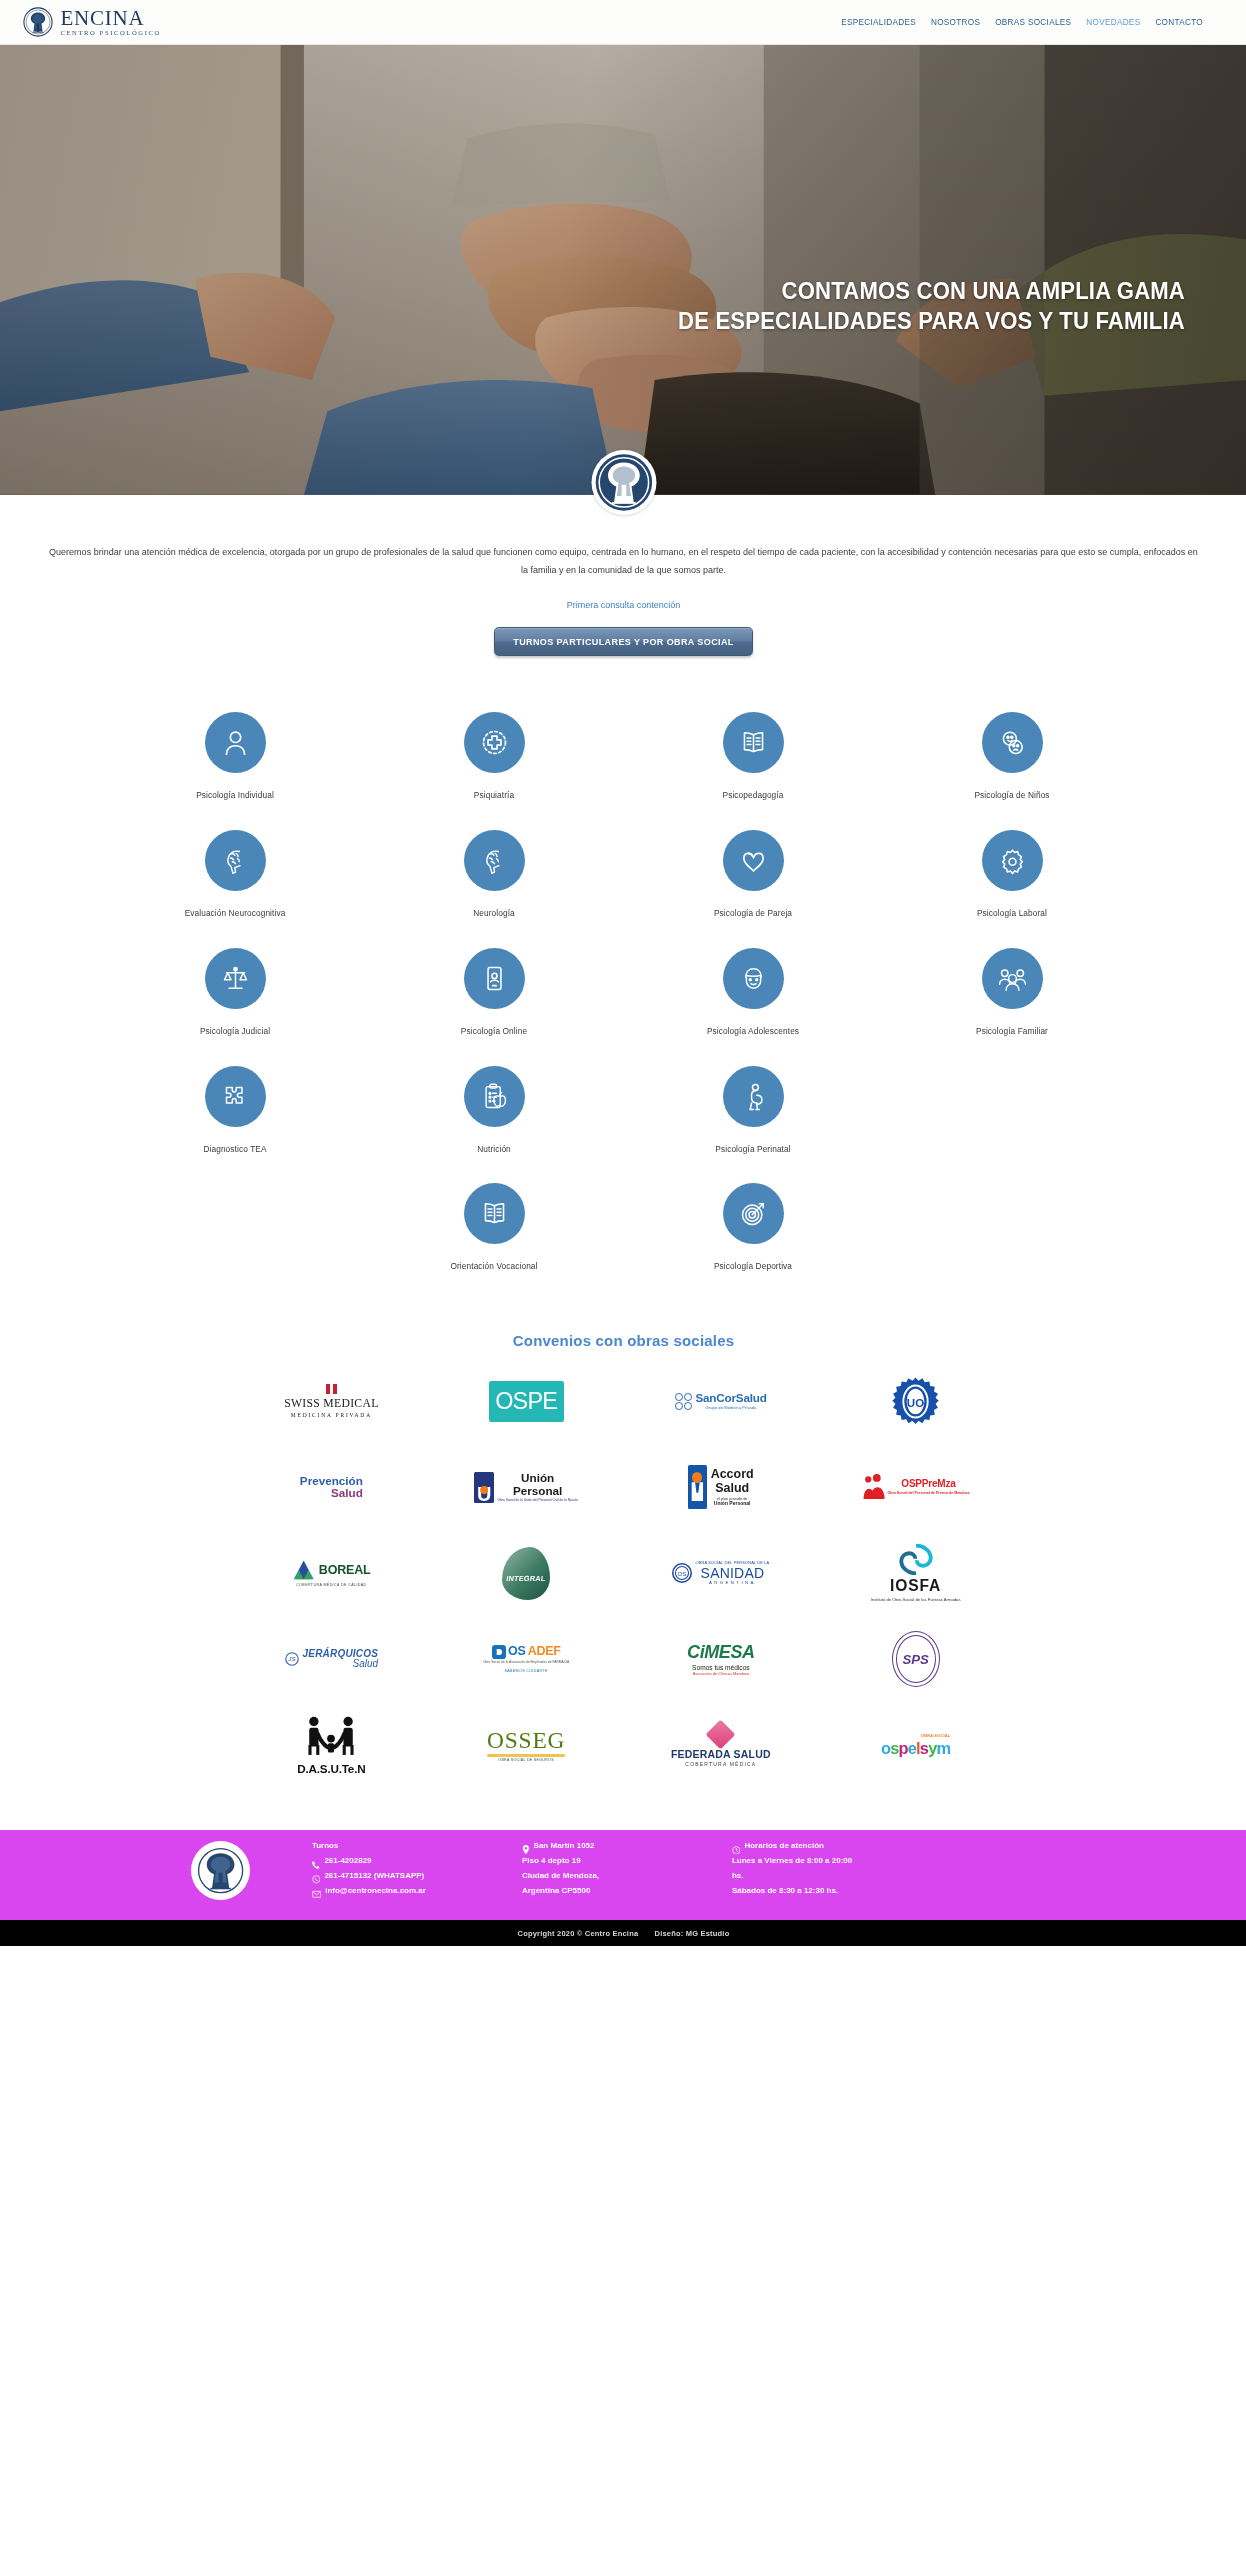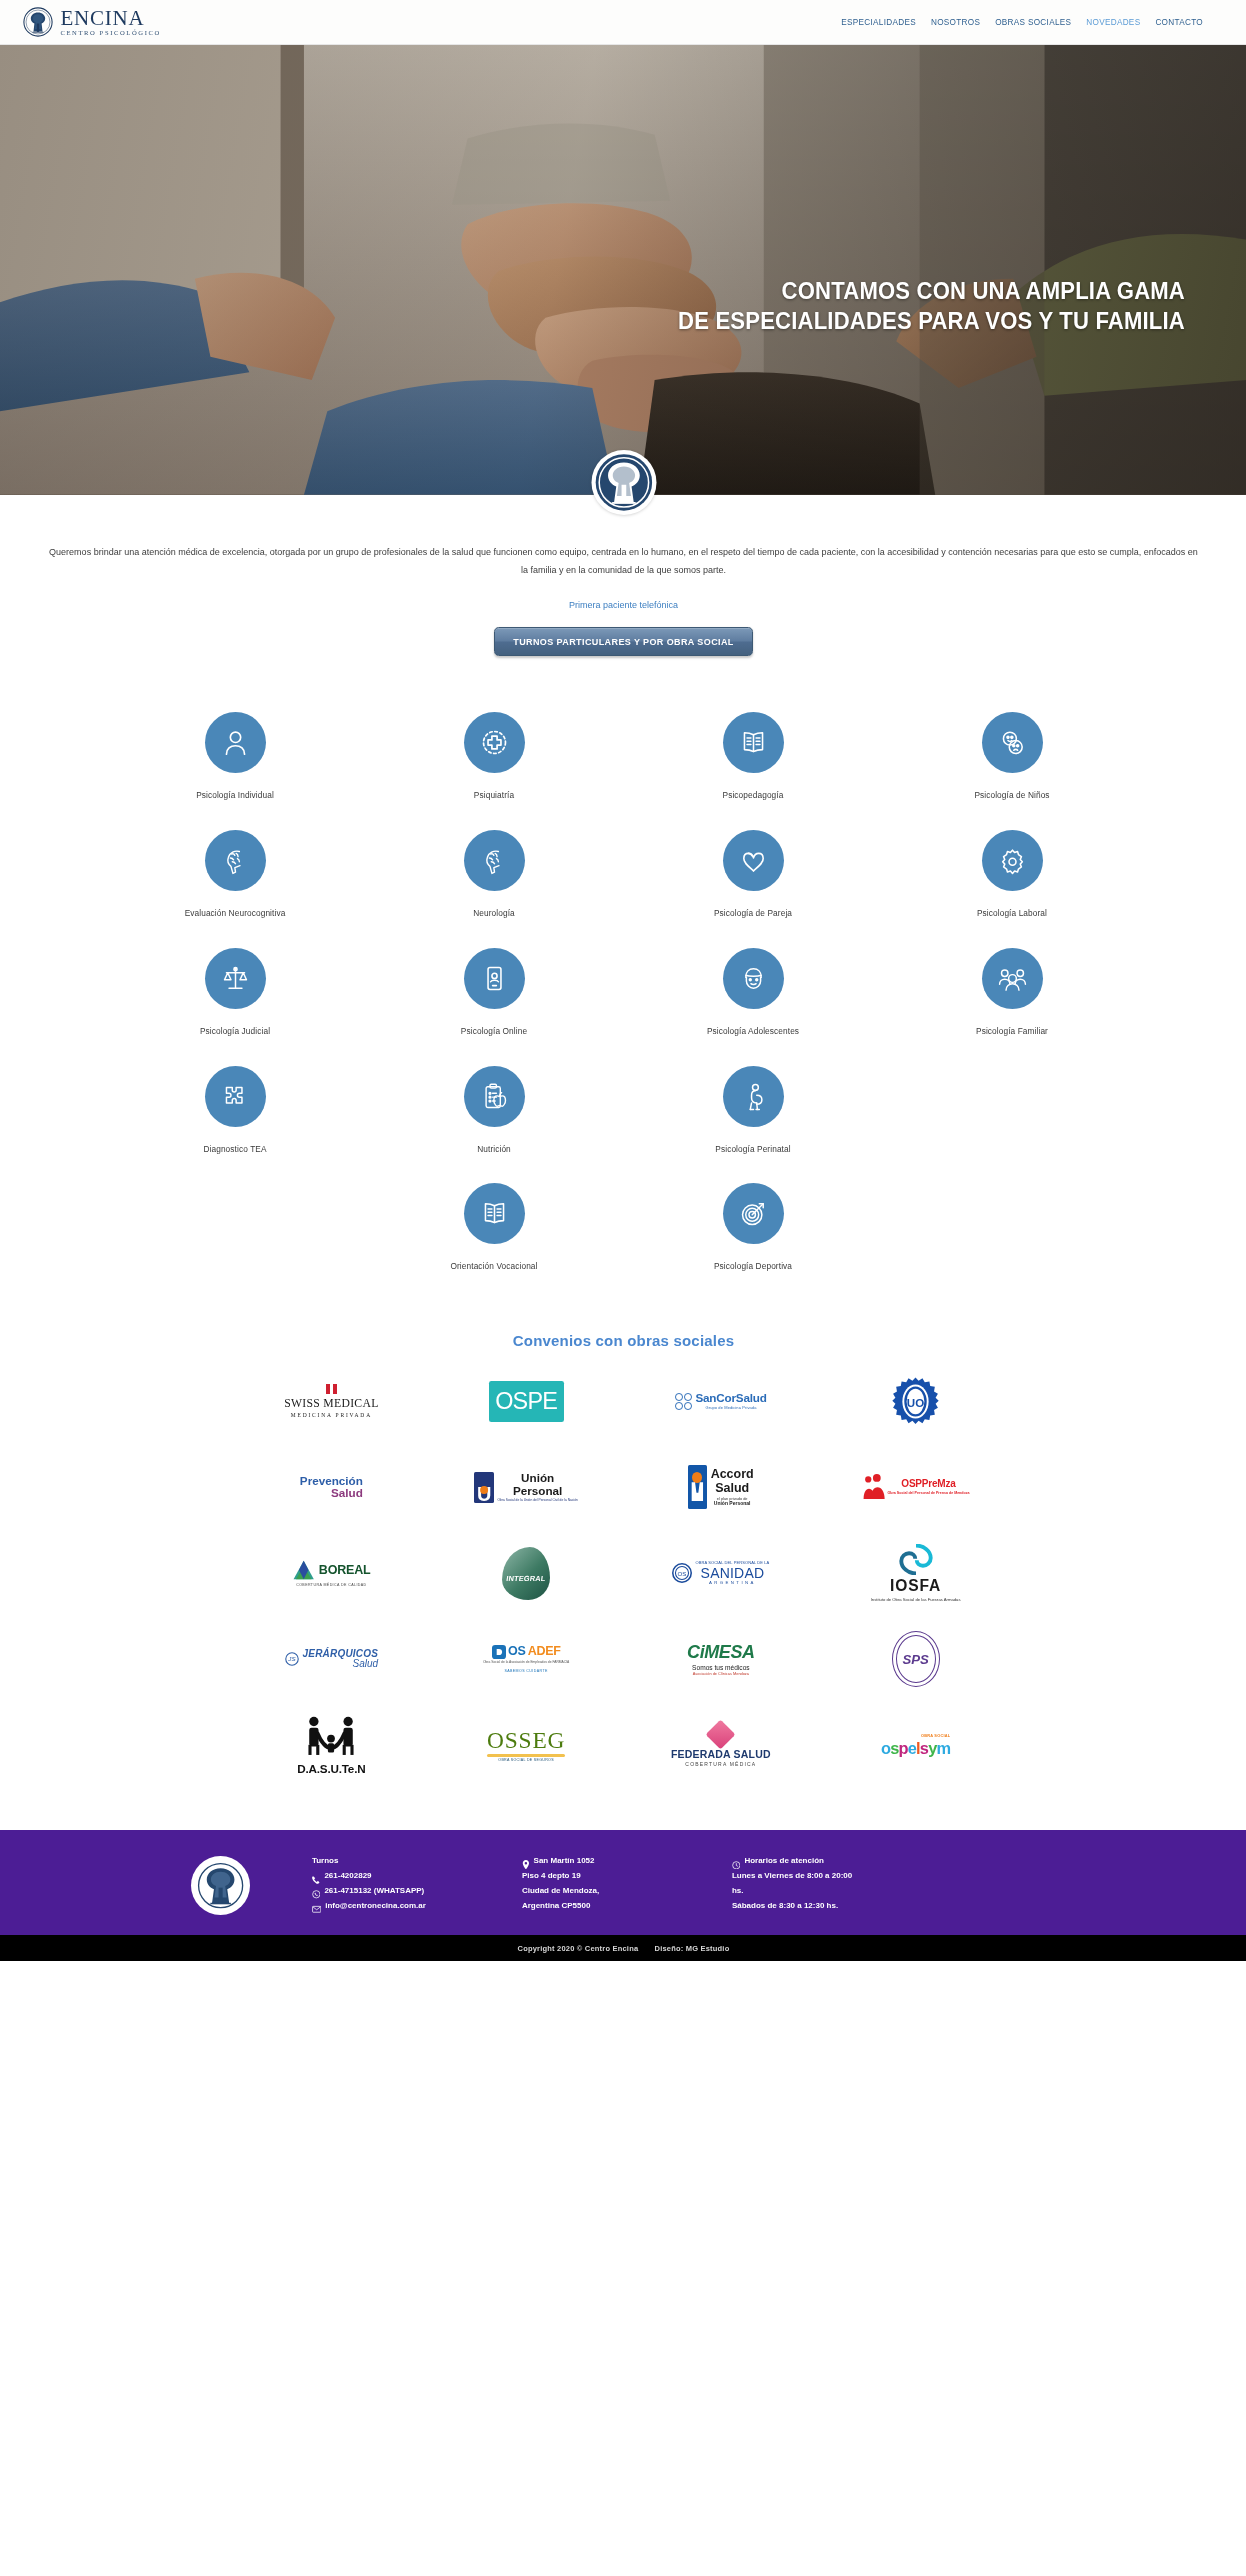--- a/index.html
+++ b/index.html
@@ -322,23 +322,23 @@
   .lg-fed .f1 { font-size:10.5px; color:#1e3a6e; font-weight:bold; letter-spacing:0.2px; }
   .lg-fed .f2 { font-size:5px; color:#444; letter-spacing:1.2px; margin-top:1.6px; }
 
   .lg-ospelsym { display:flex; flex-direction:column; align-items:center; }
   .lg-ospelsym .os-top { font-size:3.9px; color:#f07d18; font-weight:bold; letter-spacing:0.2px; align-self:flex-end; margin-bottom:0.8px; }
   .lg-ospelsym .os-word { font-size:16.4px; font-weight:bold; letter-spacing:-0.8px; }
   .lg-ospelsym .os-word b { font-weight:bold; }
 
   
   .footer {
-    background:#4c1d95;
+    background:#d946ef;
     color:#fff;
-    padding:24px 0 20px;
+    padding:9px 0 20px;
   }
   .footer-inner {
     width:912px;
     margin:0 auto;
     display:flex;
     align-items:flex-start;
     gap:31px;
   }
   .footer-logo {
     width:59px; height:59px; flex:0 0 59px;
@@ -457,21 +457,21 @@
       <path d="M50 16c-16 0-27 10-27 22 0 9 6 16 14 19l-4 29h34l-4-29c8-3 14-10 14-19 0-12-11-22-27-22z" fill="#fff"></path>
       <path d="M50 23c-11 0-19 7-19 15 0 6 4 11 10 13l-3 22h24l-3-22c6-2 10-7 10-13 0-8-8-15-19-15z" fill="#25476e" opacity=".35"></path>
       <rect x="46" y="54" width="8" height="30" fill="#fff"></rect>
       <path d="M30 85h40" stroke="#fff" stroke-width="3" fill="none"></path>
     </svg>
   </div>
 </div>
 
 <div class="intro">
   <p>Queremos brindar una atención médica de excelencia, otorgada por un grupo de profesionales de la salud que funcionen como equipo, centrada en lo humano, en el respeto del tiempo de cada paciente, con la accesibilidad y contención necesarias para que esto se cumpla, enfocados en la familia y en la comunidad de la que somos parte.</p>
-  <a href="#" class="phone-link">Primera paciente telefónica</a>
+  <a href="#" class="phone-link">Primera consulta contención</a>
 </div>
 <div class="cta-wrap">
   <a href="#" class="cta">TURNOS PARTICULARES Y POR OBRA SOCIAL</a>
 </div>
 
 <div class="specialties">
 
   <div class="spec-row">
     <div class="spec-cell">
       <div class="spec-circle">

